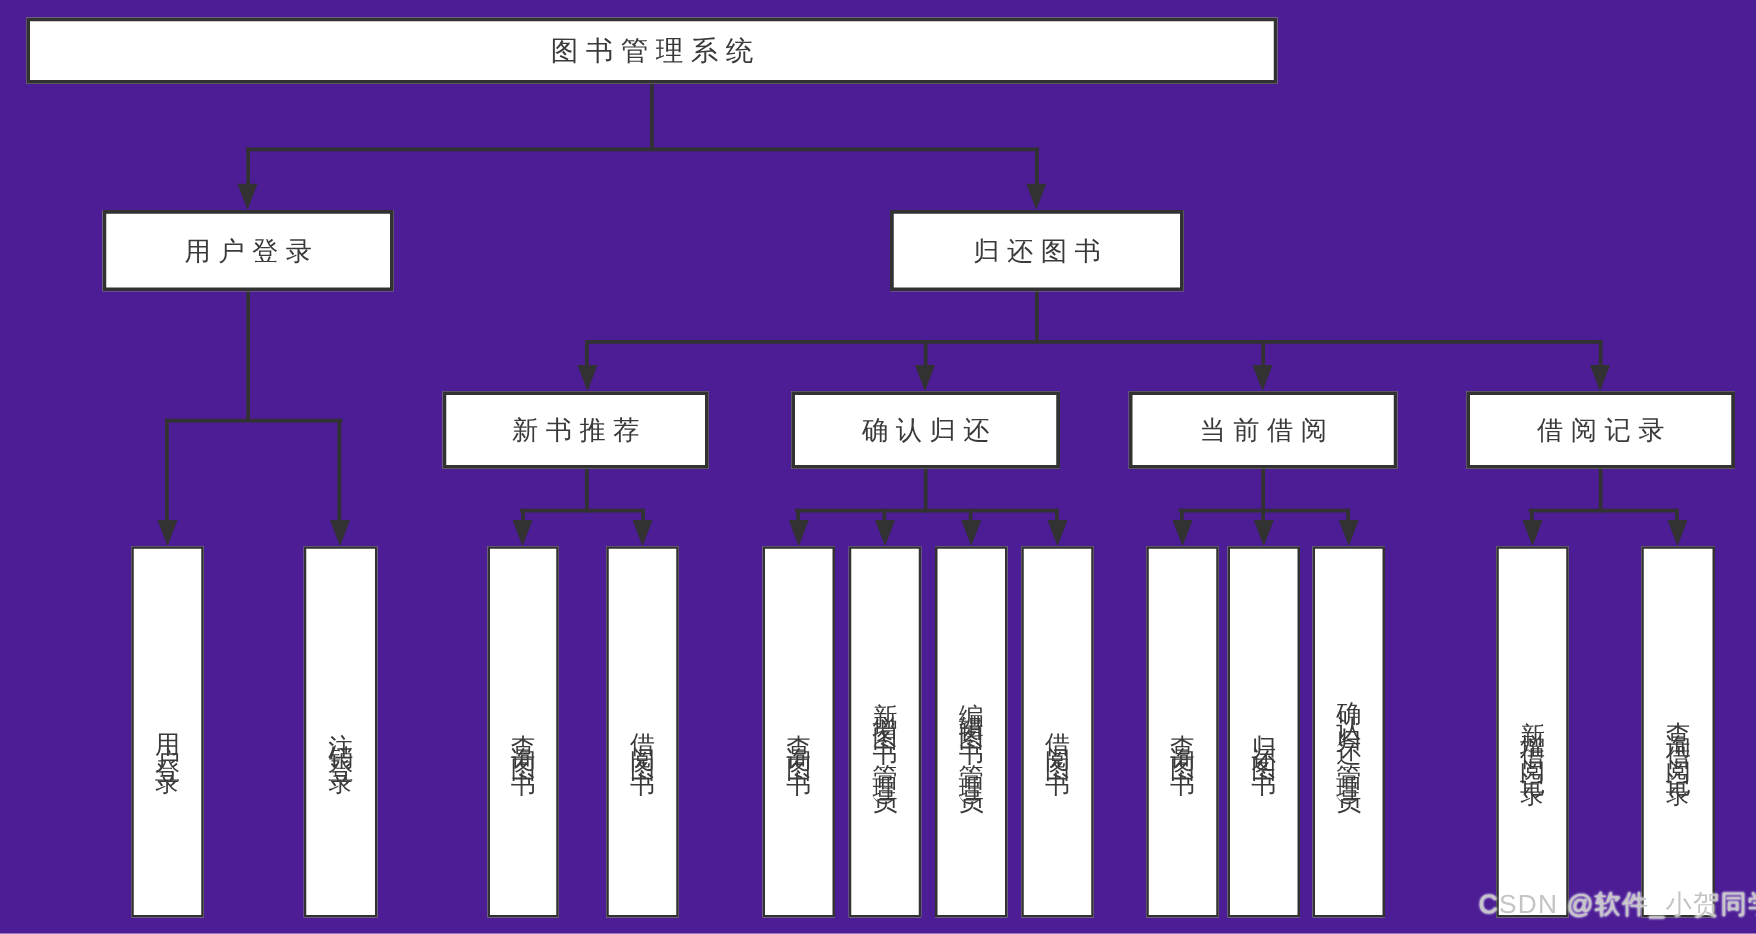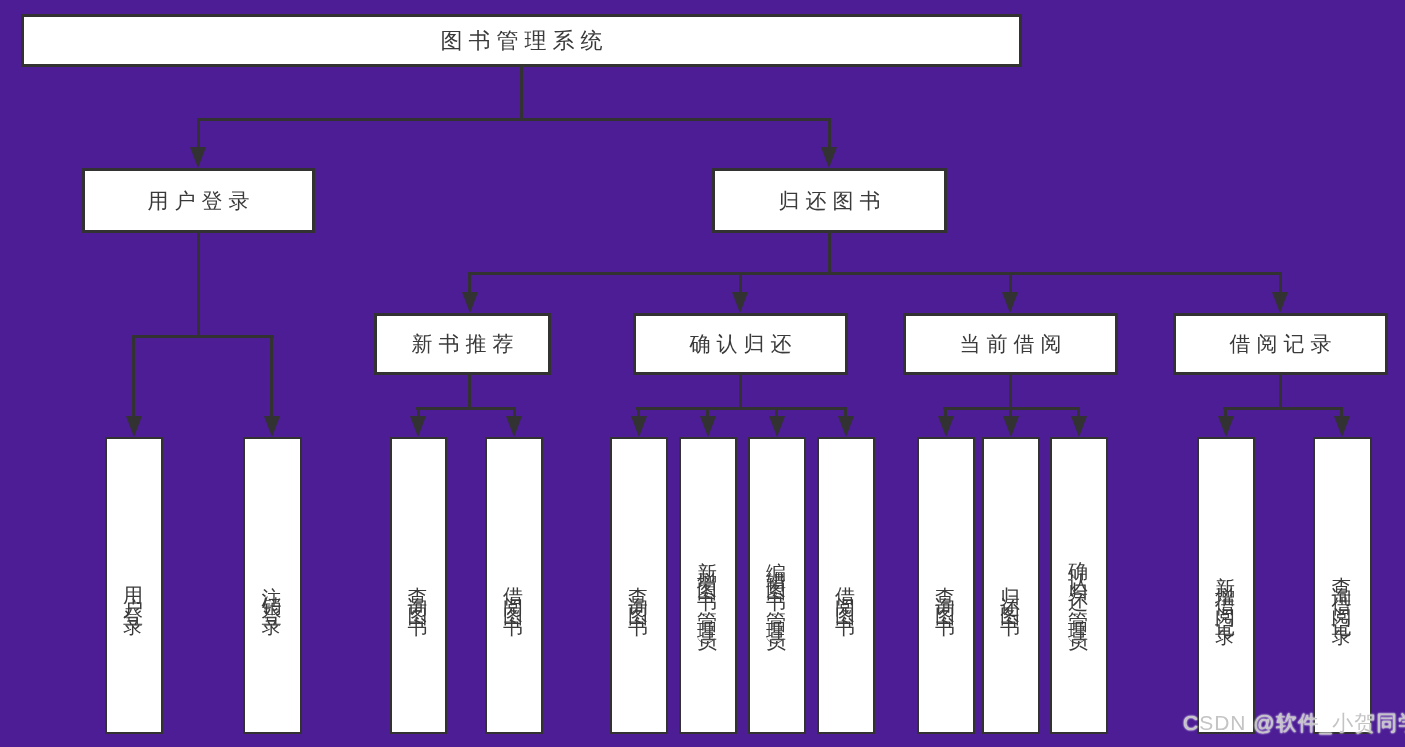--- a/index.html
+++ b/index.html
@@ -67,21 +67,21 @@
   <div class="hline" style="left:468px;top:272px;width:814px;"></div>
   <div class="vline" style="left:468px;top:272px;height:22px;"></div>
   <div class="arrow" style="left:462px;top:292px;"></div>
   <div class="vline" style="left:739px;top:272px;height:22px;"></div>
   <div class="arrow" style="left:732px;top:292px;"></div>
   <div class="vline" style="left:1009px;top:272px;height:22px;"></div>
   <div class="arrow" style="left:1002px;top:292px;"></div>
   <div class="vline" style="left:1279px;top:272px;height:22px;"></div>
   <div class="arrow" style="left:1272px;top:292px;"></div>
 
-  <div class="box" style="left:374px;top:313px;width:177px;height:62px;">
+  <div class="box" style="left:354px;top:313px;width:213px;height:62px;">
     <span class="hlabel">新书推荐</span>
   </div>
   <div class="box" style="left:633px;top:313px;width:215px;height:62px;">
     <span class="hlabel">确认归还</span>
   </div>
   <div class="box" style="left:903px;top:313px;width:215px;height:62px;">
     <span class="hlabel">当前借阅</span>
   </div>
   <div class="box" style="left:1173px;top:313px;width:215px;height:62px;">
     <span class="hlabel">借阅记录</span>

